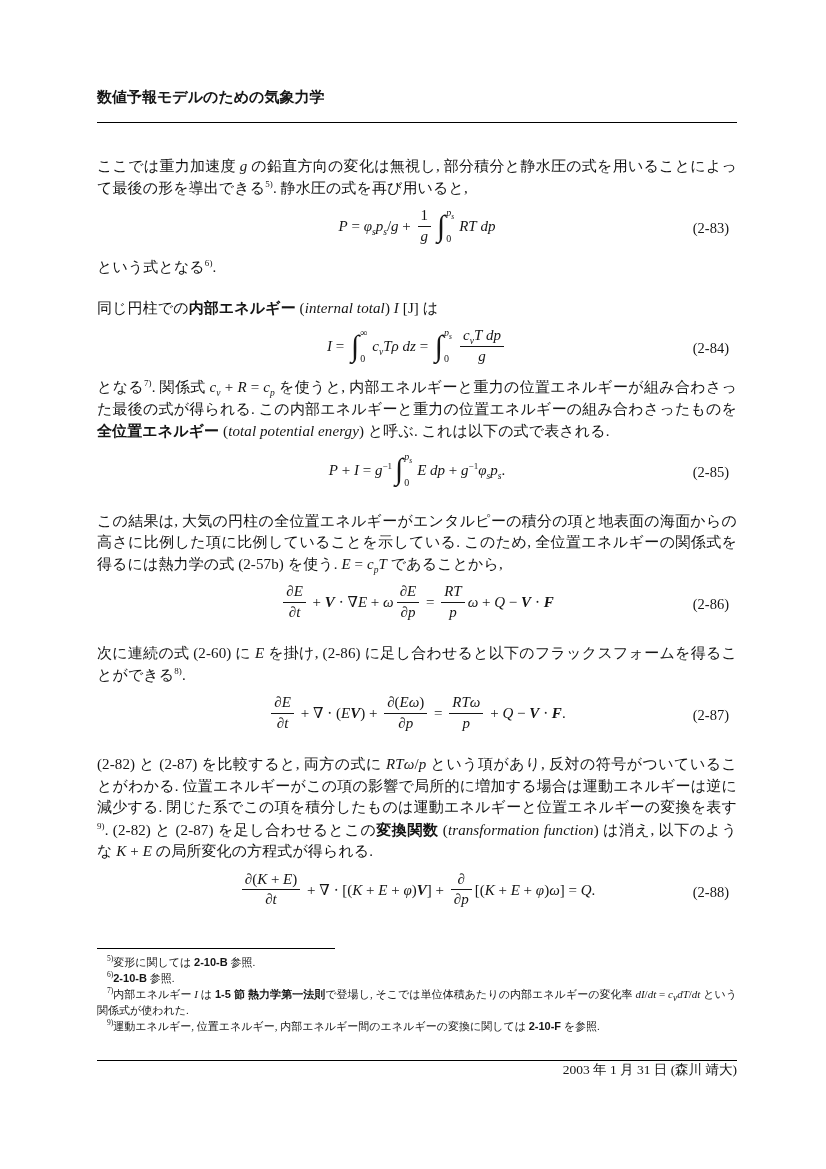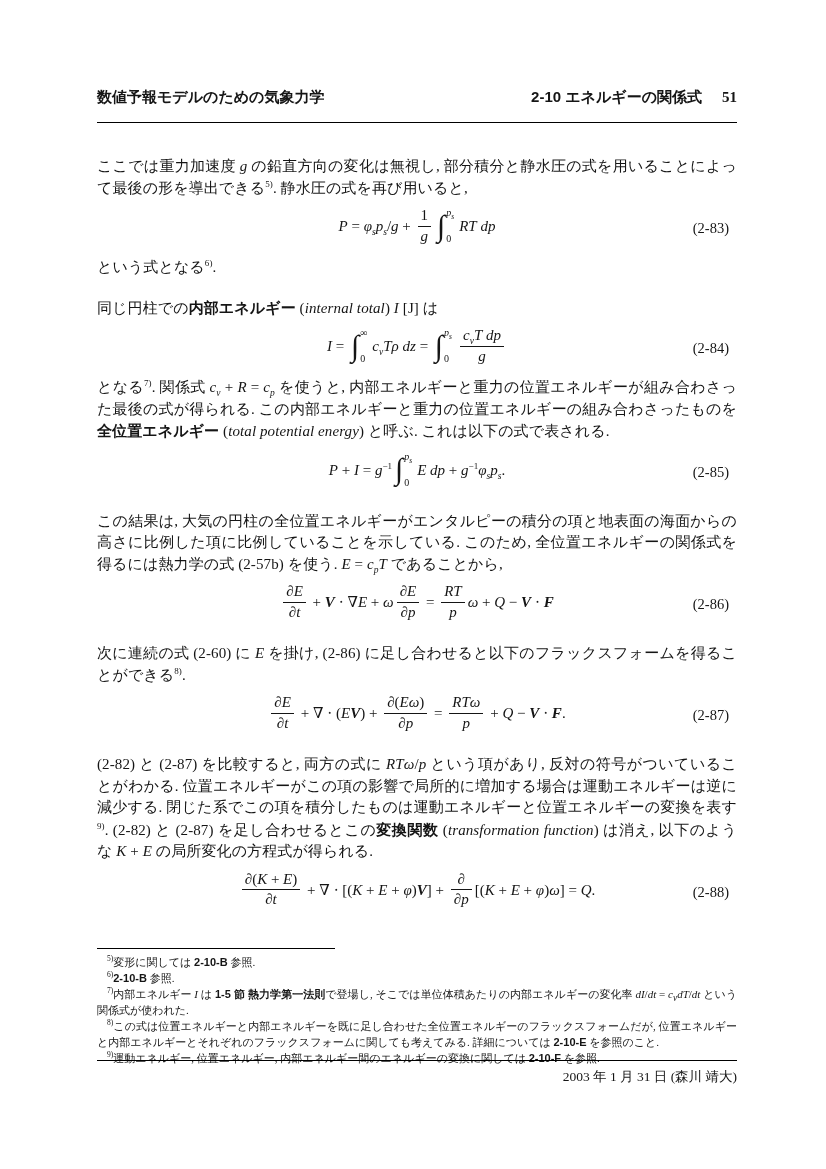--- a/index.html
+++ b/index.html
@@ -98,37 +98,32 @@
   }
   .fnrule { width: 238px; border-top: 1px solid #000; margin-bottom: 5px; }
   .fn { text-indent: 10px; text-align: justify; }
   .fn sup { font-size: 7.5px; }
   .footer {
     position: absolute;
     left: 97px;
     top: 1060px;
     width: 640px;
     border-top: 1.2px solid #000;
-    padding-top: 7px;
     text-align: right;
     font-size: 13.5px;
   }
 </style>
 </head>
 <body>
 
 <div class="page">
   <div class="content">
 
     <div class="header">
       <span class="h-left">数値予報モデルのための気象力学</span>
-      <span class="h-right">
-        <span>2-10 エネルギーの関係式</span>
-        <span class="pageno">51</span>
-      </span>
     </div>
 
     <p class="para first">ここでは重力加速度 <i>g</i> の鉛直方向の変化は無視し, 部分積分と静水圧の式を用いることによって最後の形を導出できる<sup>5)</sup>. 静水圧の式を再び用いると,</p>
 
     <div class="eq">
       <span class="eq-body"><i>P</i> = <i>φ<sub>s</sub>p<sub>s</sub></i>/<i>g</i> + <span class="fr"><span class="n">1</span><span class="d"><i>g</i></span></span><span class="intg">
             <span class="isym">∫</span>
             <span class="ilim">
               <span class="iu"><i>p<sub>s</sub></i></span>
               <span class="il">0</span>
@@ -194,20 +189,19 @@
       <span class="eq-num">(2-88)</span>
     </div>
 
   </div>
 
   <div class="footnotes">
     <div class="fnrule"></div>
     <div class="fn"><sup>5)</sup>変形に関しては <b>2-10-B</b> 参照.</div>
     <div class="fn"><sup>6)</sup><b>2-10-B</b> 参照.</div>
     <div class="fn"><sup>7)</sup>内部エネルギー <i>I</i> は <b>1-5 節 熱力学第一法則</b>で登場し, そこでは単位体積あたりの内部エネルギーの変化率 <i>dI</i>/<i>dt</i> = <i>c<sub>v</sub>dT</i>/<i>dt</i> という関係式が使われた.</div>
-    <div class="fn"><sup>8)</sup>この式は位置エネルギーと内部エネルギーを既に足し合わせた全位置エネルギーのフラックスフォームだが, 位置エネルギーと内部エネルギーとそれぞれのフラックスフォームに関しても考えてみる. 詳細については <b>2-10-E</b> を参照のこと.</div>
     <div class="fn"><sup>9)</sup>運動エネルギー, 位置エネルギー, 内部エネルギー間のエネルギーの変換に関しては <b>2-10-F</b> を参照.</div>
   </div>
 
   <div class="footer">
     <span>2003 年 1 月 31 日 (森川 靖大)</span>
   </div>
 </div>
 
 </body></html>

